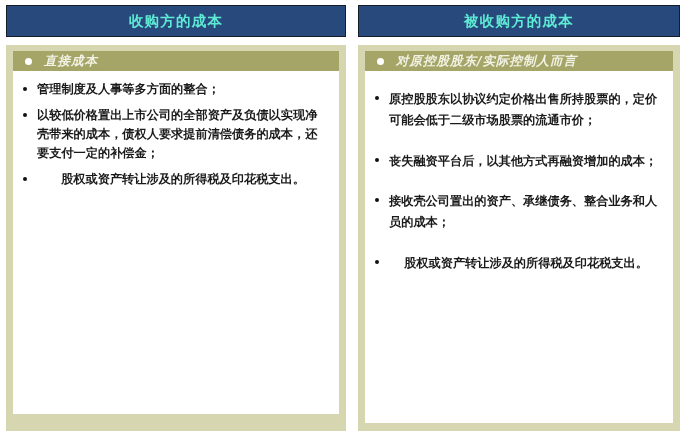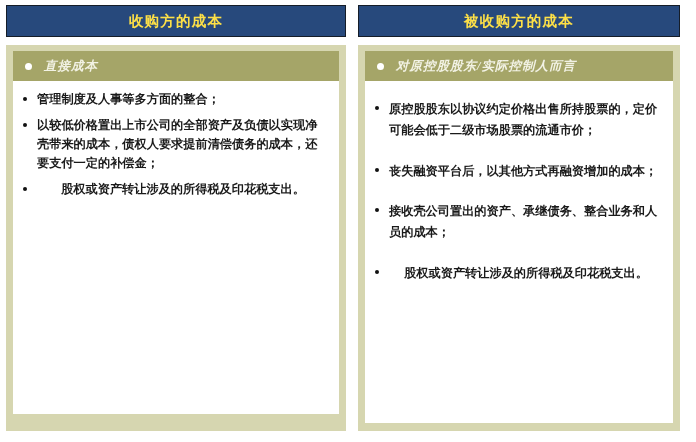--- a/index.html
+++ b/index.html
@@ -28,30 +28,29 @@
     display: flex;
     flex-direction: column;
   }
   .panel-left {
     width: 352px;
     padding: 5px 6px 11px 6px;
   }
   .panel-right {
     width: 344px;
     padding: 5px 16px 11px 6px;
-    font-family: Liberation Serif, serif;
   }
 
   
   .panel-title {
     box-sizing: border-box;
     height: 32px;
     background: #27497c;
     border: 1.5px solid #151d28;
-    color: #fde047;
+    color: #5eead4;
     font-size: 14.5px;
     font-weight: bold;
     letter-spacing: 1.2px;
     display: flex;
     align-items: center;
     justify-content: center;
     flex: 0 0 auto;
   }
 
   
@@ -63,21 +62,21 @@
     padding: 6px 7px 8px 7px;
     display: flex;
     flex-direction: column;
     overflow: hidden;
   }
 
   
   .section-head {
     box-sizing: border-box;
     background: #a5a568;
-    height: 30px;
+    height: 20px;
     display: flex;
     align-items: center;
     padding-left: 12px;
     flex: 0 0 auto;
   }
   .section-head .dot {
     width: 7px;
     height: 7px;
     border-radius: 50%;
     background: #ffffff;

